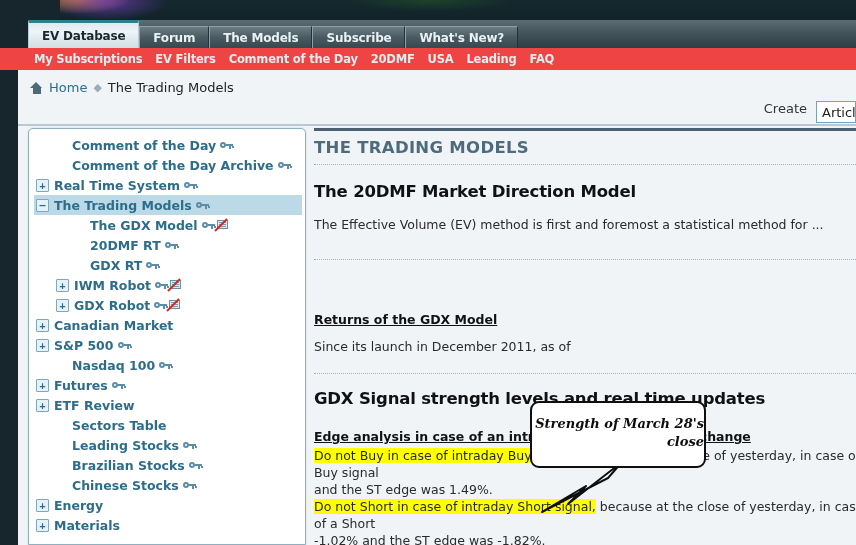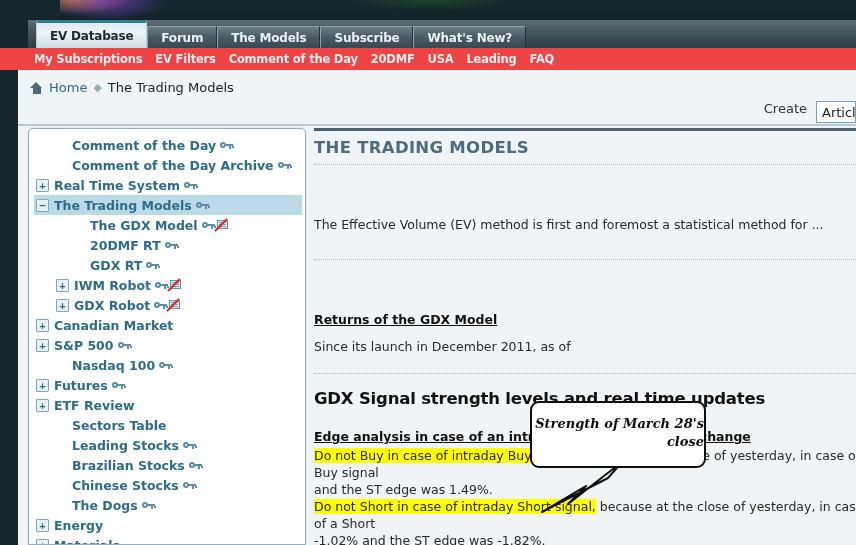--- a/index.html
+++ b/index.html
@@ -41,21 +41,20 @@
   #navstrip .navleft {
     position: absolute; left: 0; top: 0; width: 28px; height: 28px;
     background: #16262c;
   }
   #tabs {
     position: absolute;
     left: 28px; top: 0;
     height: 28px;
     display: flex;
     align-items: center;
-    margin-left: 8px;
   }
   .tab {
     height: 22px;
     margin-top: 6px;
     padding: 0 13px;
     display: flex;
     align-items: center;
     justify-content: center;
     font-size: 12px;
     font-weight: bold;
@@ -574,47 +573,38 @@
         <div class="tree-row indent1">
           <span class="toggle blank"></span>
           <span class="tree-label">Chinese Stocks</span>
           <span class="key-ico">
             <span class="ring"></span>
             <span class="shaft"></span>
             <span class="t1"></span>
             <span class="t2"></span>
           </span>
         </div>
-        <div class="tree-row indent1">
-          <span class="toggle blank"></span>
-          <span class="tree-label">The Dogs</span>
-          <span class="key-ico">
-            <span class="ring"></span>
-            <span class="shaft"></span>
-            <span class="t1"></span>
-            <span class="t2"></span>
-          </span>
-        </div>
         <div class="tree-row ">
           <span class="toggle">+</span>
           <span class="tree-label">Energy</span>
         </div>
         <div class="tree-row ">
           <span class="toggle">+</span>
           <span class="tree-label">Materials</span>
         </div>
       </div>
   </div>
 
   <div id="content">
     <div id="content-topline"></div>
 
     <div class="page-title">THE TRADING MODELS</div>
     <div class="dotrule" style="top:36px;"></div>
 
+    <div class="sec-h" style="top:54px;">The 20DMF Market Direction Model</div>
     <div class="body-text" style="top:89px;">The Effective Volume (EV) method is first and foremost a statistical method for ...</div>
     <div class="dotrule" style="top:131px;"></div>
 
     <a class="link-ul" style="top:184px;" href="#">Returns of the GDX Model</a>
     <div class="body-text" style="top:211px;">Since its launch in December 2011, as of</div>
     <div class="dotrule" style="top:245px;"></div>
 
     <div class="sec-h" style="top:261px;">GDX Signal strength levels and real time updates</div>
     <a class="link-ul" style="top:301px;" href="#">Edge analysis in case of an intraday real time GDX MF change</a>
 

